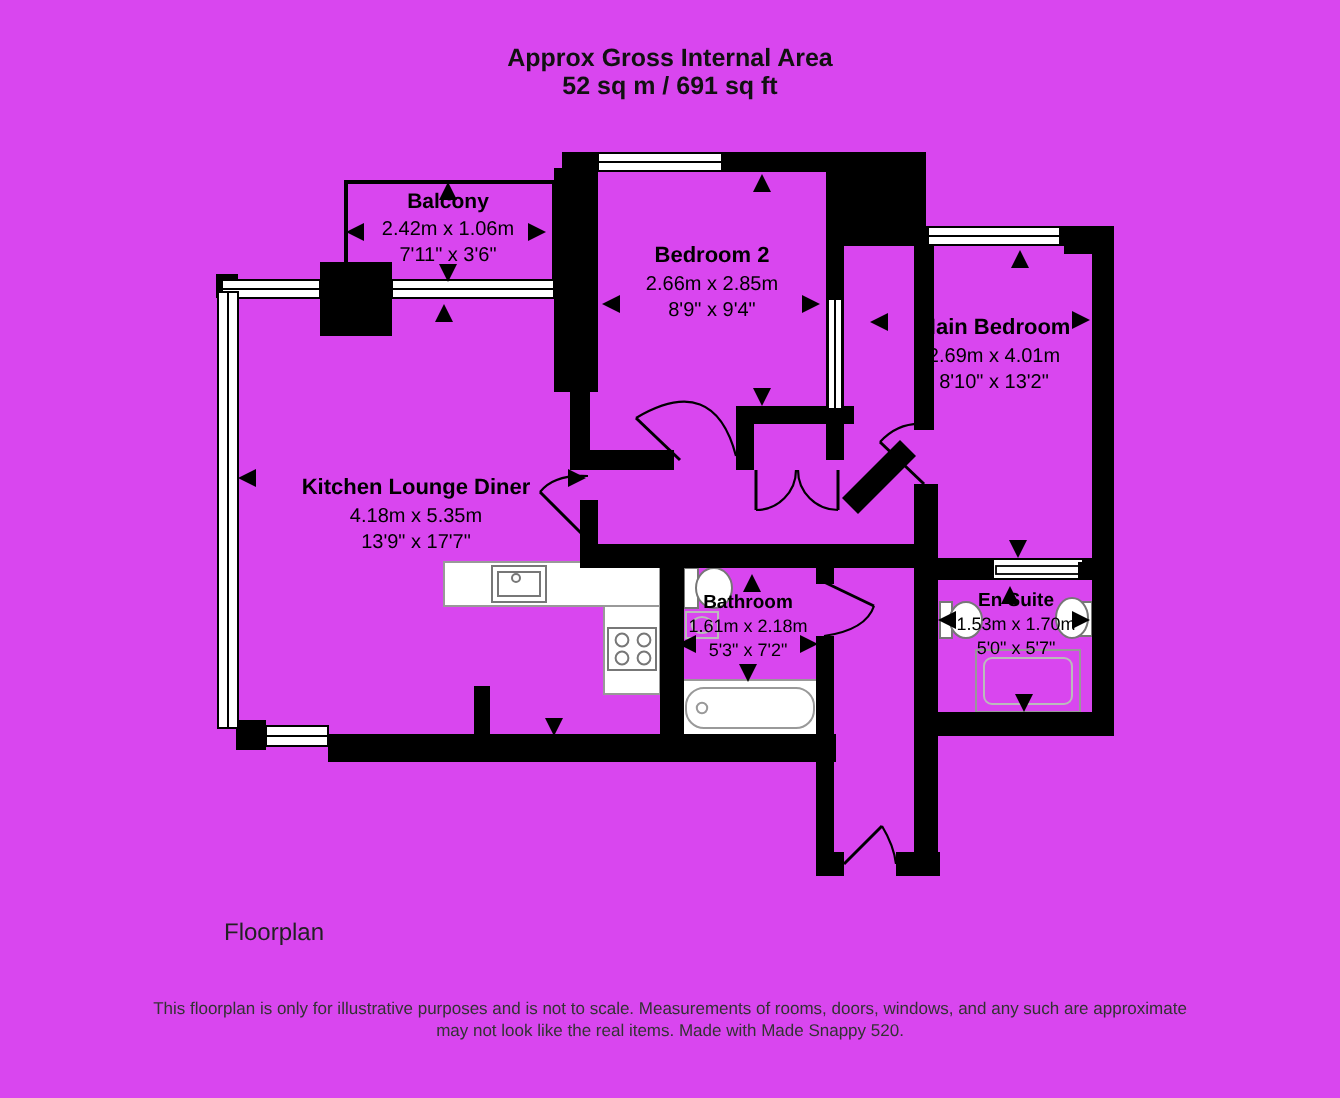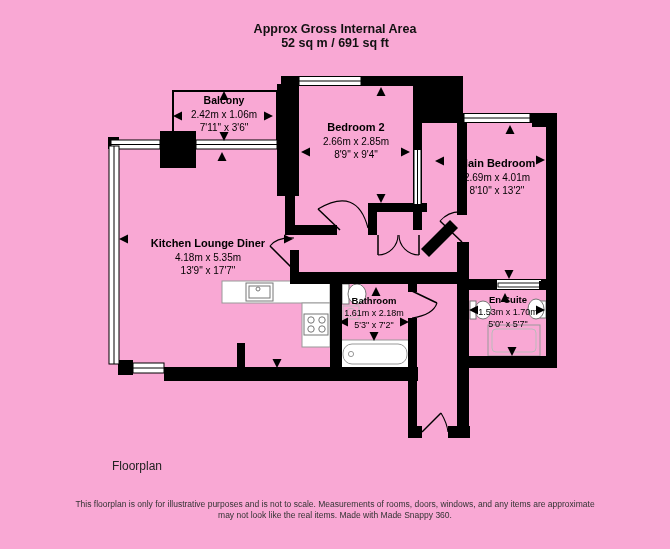--- a/index.html
+++ b/index.html
@@ -1,16 +1,16 @@
 <!DOCTYPE html>
 <html><head>
 <meta charset="utf-8">
 <style>
   html,body{margin:0;padding:0;background:#fff;}
-  .page{position:relative;width:670px;height:549px;background:#f9a8d4;overflow:hidden;
+  .page{position:relative;width:670px;height:549px;background:#d946ef;overflow:hidden;
         font-family:"Liberation Sans", sans-serif;color:#000;}
   .title{position:absolute;top:22px;left:0;width:670px;text-align:center;
          font-size:12.5px;font-weight:bold;line-height:14px;color:#111;}
   .plan-svg{position:absolute;top:0;left:0;}
   .caption{position:absolute;top:459px;left:112px;font-size:12px;color:#222;}
   .disclaimer{position:absolute;top:499px;left:0;width:670px;text-align:center;
               font-size:8.5px;line-height:11px;color:#333;}
   svg text{font-family:"Liberation Sans", sans-serif;}
   .room-name{font-weight:bold;font-size:11px;}
   .room-dim{font-size:10px;}
@@ -239,17 +239,17 @@
 
       <text class="room-name-sm" x="508" y="303">En Suite</text>
       <text class="room-dim-sm" x="508" y="315">1.53m x 1.70m</text>
       <text class="room-dim-sm" x="508" y="327">5'0" x 5'7"</text>
     </g>
   </svg>
 
   <div class="caption">Floorplan</div>
 
   <div class="disclaimer">
-    <div>This floorplan is only for illustrative purposes and is not to scale. Measurements of rooms, doors, windows, and any items are approximate</div>
-    <div>may not look like the real items. Made with Made Snappy 360.</div>
+    <div>This floorplan is only for illustrative purposes and is not to scale. Measurements of rooms, doors, windows, and any such are approximate</div>
+    <div>may not look like the real items. Made with Made Snappy 520.</div>
   </div>
 
 </div>
 
 </body></html>

